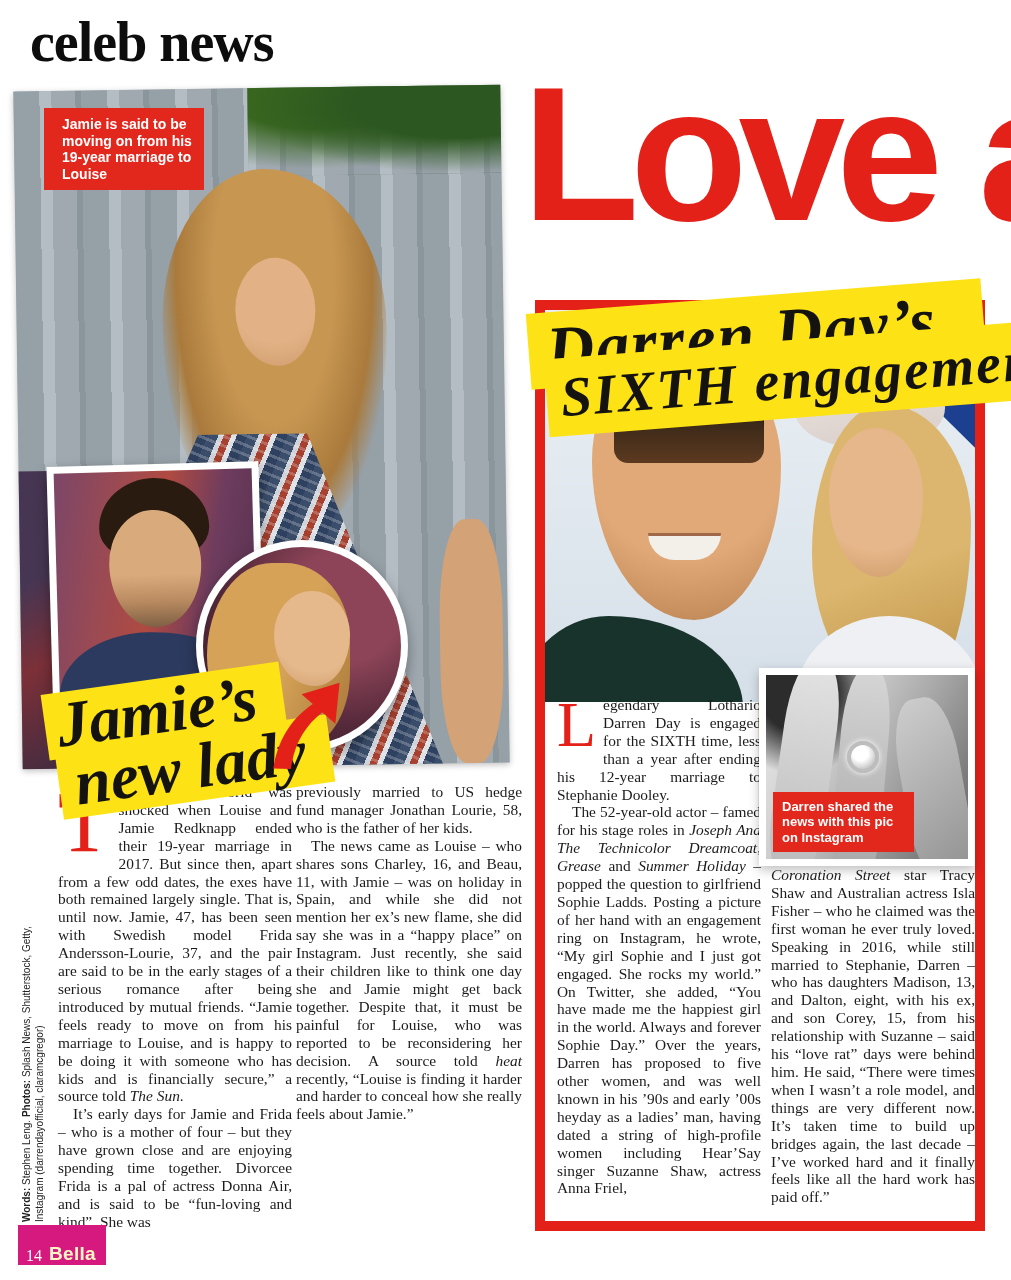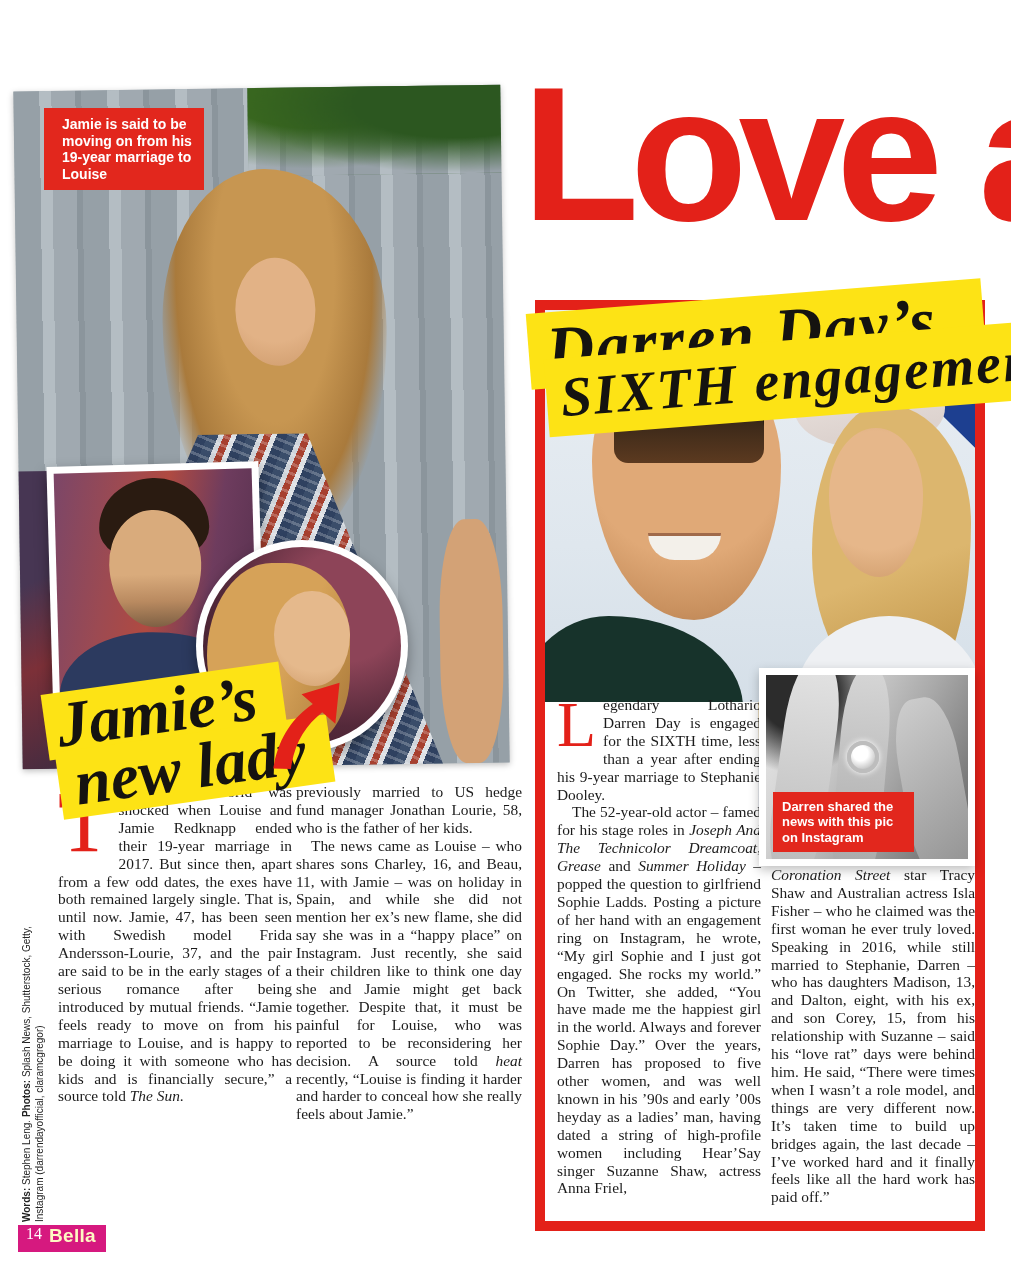--- a/index.html
+++ b/index.html
@@ -130,30 +130,31 @@
   .colA{left:12px;top:386px;width:204px;height:525px;}
   .colB{left:226px;top:556px;width:204px;height:355px;}
   .dropcap{float:left;color:#e32119;font-family:"Liberation Serif",serif;font-weight:400;}
   .dropcap.big{font-size:86px;line-height:68px;padding:5px 8px 0 0;}
   .dropcap.small{font-size:64px;line-height:50px;padding:4px 7px 0 0;}
 
   
   .credits{position:absolute;left:20px;top:1222px;width:300px;transform:rotate(-90deg);
     transform-origin:0 0;font:400 10px/1.3 "Liberation Sans",sans-serif;color:#222;}
   .cr-line{white-space:nowrap;}
-  .footer{position:absolute;left:18px;top:1225px;height:27px;background:#d6197f;display:flex;
-    align-items:flex-start;padding:0 10px 0 8px;gap:7px;z-index:3;}
+  .footer{position:absolute;left:18px;top:1225px;height:40px;background:#d6197f;display:flex;
+    align-items:flex-end;padding:0 10px 0 8px;gap:7px;z-index:3;}
   .pg{font:400 16px "Liberation Serif",serif;color:#fff;}
   .mag{font:700 19px "Liberation Sans",sans-serif;color:#fef9c3;letter-spacing:.3px;}
 </style>
 </head>
 <body>
 
 <div class="page">
 
+  <h1 class="section-label">celeb news</h1>
 
   <div class="main-photo">
     <div class="fence"></div>
     <div class="foliage"></div>
     <div class="l-hair"></div>
     <div class="l-face"></div>
     <div class="l-dress"></div>
     <div class="l-darkblob"></div>
     <div class="l-arm"></div>
   </div>
@@ -209,21 +210,21 @@
         <div class="rb-ring"></div>
       </div>
     </div>
     <div class="photo-caption ring-cap">
       <span>Darren shared the news with this pic on Instagram</span>
     </div>
 
     <div class="bodycol colA">
       <p class="para first">
         <span class="dropcap small">L</span>
-        <span>egendary Lothario Darren Day is engaged for the SIXTH time, less than a year after ending his 9-year marriage to Stephanie Dooley.</span>
+        <span>egendary Lothario Darren Day is engaged for the SIXTH time, less than a year after ending his 12-year marriage to Stephanie Dooley.</span>
       </p>
       <div class="paras indent-all">
           <p class="para"><span>The 52-year-old actor – famed for his stage roles in </span><span style="font-style: italic;">Joseph And The Technicolor Dreamcoat</span><span>, </span><span style="font-style: italic;">Grease</span><span> and </span><span style="font-style: italic;">Summer Holiday</span><span> – popped the question to girlfriend Sophie Ladds. Posting a picture of her hand with an engagement ring on Instagram, he wrote, “My girl Sophie and I just got engaged. She rocks my world.” On Twitter, she added, “You have made me the happiest girl in the world. Always and forever Sophie Day.” Over the years, Darren has proposed to five other women, and was well known in his ’90s and early ’00s heyday as a ladies’ man, having dated a string of high-profile women including Hear’Say singer Suzanne Shaw, actress Anna Friel,</span></p>
         </div>
     </div>
     <div class="bodycol colB">
       <div class="paras">
           <p class="para"><span style="font-style: italic;">Coronation Street</span><span> star Tracy Shaw and Australian actress Isla Fisher – who he claimed was the first woman he ever truly loved. Speaking in 2016, while still married to Stephanie, Darren – who has daughters Madison, 13, and Dalton, eight, with his ex, and son Corey, 15, from his relationship with Suzanne – said his “love rat” days were behind him. He said, “There were times when I wasn’t a role model, and things are very different now. It’s taken time to build up bridges again, the last decade – I’ve worked hard and it finally feels like all the hard work has paid off.”</span></p>
         </div>
     </div>
@@ -234,20 +235,23 @@
   </div>
   <div class="ystrip d2">
     <span>SIXTH engagement</span>
   </div>
 
   <div class="bodycol col1">
     <p class="para first">
       <span class="dropcap big">T</span>
       <span><span>he showbiz world was shocked when Louise and Jamie Redknapp ended their 19-year marriage in 2017. But since then, apart from a few odd dates, the exes have both remained largely single. That is, until now. Jamie, 47, has been seen with Swedish model Frida Andersson-Lourie, 37, and the pair are said to be in the early stages of a serious romance after being introduced by mutual friends. “Jamie feels ready to move on from his marriage to Louise, and is happy to be doing it with someone who has kids and is financially secure,” a source told </span><span style="font-style: italic;">The Sun</span><span>.</span></span>
     </p>
+    <div class="paras indent-all">
+        <p class="para">It’s early days for Jamie and Frida – who is a mother of four – but they have grown close and are enjoying spending time together. Divorcee Frida is a pal of actress Donna Air, and is said to be “fun-loving and kind”. She was</p>
+      </div>
   </div>
   <div class="bodycol col2">
     <div class="paras">
         <p class="para">previously married to US hedge fund manager Jonathan Lourie, 58, who is the father of her kids.</p>
         <p class="para"><span>The news came as Louise – who shares sons Charley, 16, and Beau, 11, with Jamie – was on holiday in Spain, and while she did not mention her ex’s new flame, she did say she was in a “happy place” on Instagram. Just recently, she said their children like to think one day she and Jamie might get back together. Despite that, it must be painful for Louise, who was reported to be reconsidering her decision. A source told </span><span style="font-style: italic;">heat</span><span> recently, “Louise is finding it harder and harder to conceal how she really feels about Jamie.”</span></p>
       </div>
   </div>
 
   <div class="credits">
     <div class="cr-line"><span style="font-weight: 700;">Words:</span><span> Stephen Leng. </span><span style="font-weight: 700;">Photos:</span><span> Splash News, Shutterstock, Getty,</span></div>

